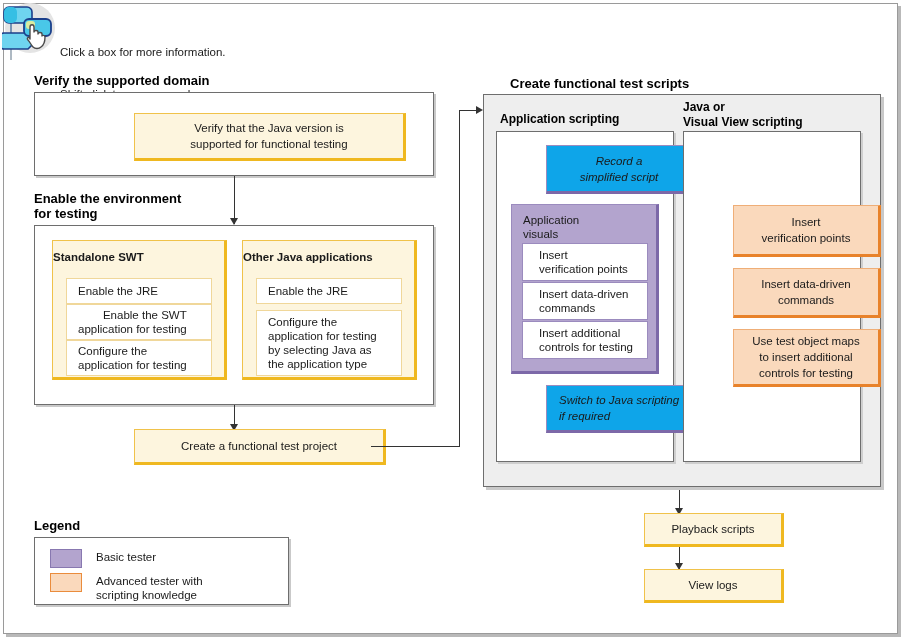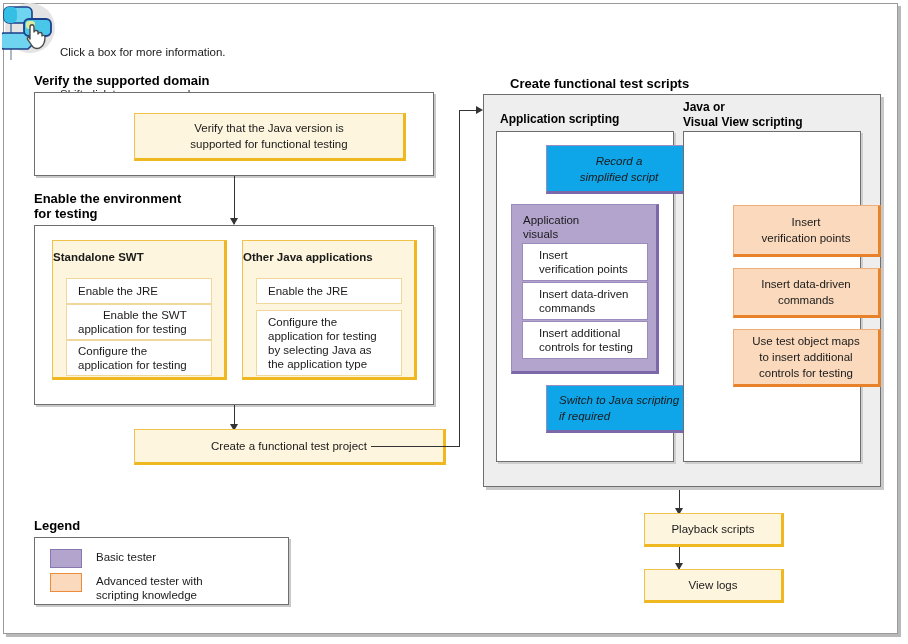--- a/index.html
+++ b/index.html
@@ -295,21 +295,21 @@
   </div>
   <div class="subnode-white" style="left:256px; top:278px; width:146px; height:26px;">Enable the JRE</div>
   <div class="subnode-white" style="left:256px; top:310px; width:146px; height:66px;">Configure the
 application for testing
 by selecting Java as
 the application type</div>
 
   <div class="conn conn-v" style="left:234px; top:405px; height:24px;"></div>
   <div class="arrow-down" style="left:230px; top:424px;"></div>
 
-  <div class="node node-yellow center" style="left:99px; top:429px; width:312px; height:36px;">Create a functional test project</div>
+  <div class="node node-yellow center" style="left:99px; top:429px; width:252px; height:36px;">Create a functional test project</div>
 
   <div class="conn conn-h" style="left:371px; top:446px; width:89px;"></div>
   <div class="conn conn-v" style="left:459px; top:110px; height:337px;"></div>
   <div class="conn conn-h" style="left:459px; top:110px; width:18px;"></div>
   <div class="arrow-right" style="left:476px; top:106px;"></div>
 
   <div class="section-title" style="left:510px; top:76px;">Create functional test scripts</div>
 
   <div class="panel-gray" style="left:483px; top:94px; width:398px; height:393px;"></div>
 

